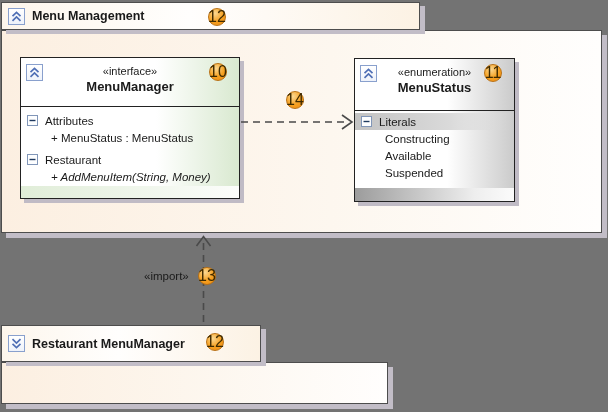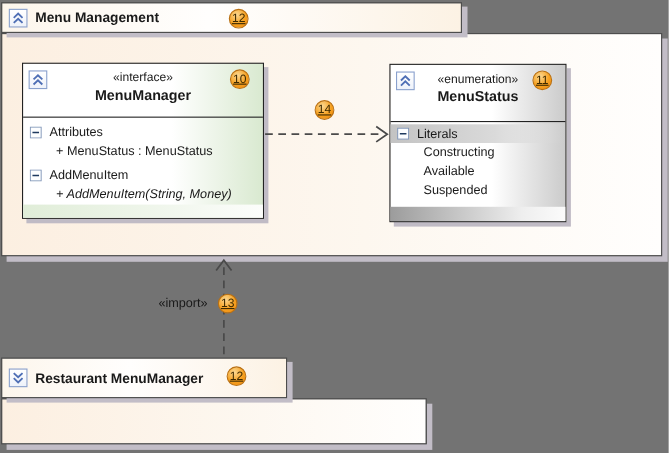--- a/index.html
+++ b/index.html
@@ -22,22 +22,22 @@
   .menu-tab{left:1px;top:2px;width:419px;height:28px;}
   .menu-body{left:1px;top:30px;width:601px;height:203px;z-index:1;}
   .rest-tab{left:1px;top:325px;width:260px;height:37px;}
   .rest-body{left:1px;top:362px;width:387px;height:42px;z-index:2;}
   .pkg-title{font-size:12.5px;font-weight:bold;white-space:nowrap;}
   
   .badge{
     position:absolute;width:18px;height:18px;border-radius:50%;box-sizing:border-box;
     border:1px solid #b97013;
     background:radial-gradient(circle at 38% 28%,#fbd892 0%,#f6a01f 55%,#ee8a12 100%);
-    color:#3e2a00;font-size:11px;line-height:1;
-    display:flex;align-items:center;justify-content:center;z-index:6;text-decoration:underline;
+    color:#3e2a00;font-size:16px;line-height:1;
+    display:flex;align-items:center;justify-content:center;z-index:6;
   }
   .badge-in-tab-menu{left:206px;top:5px;}
   .badge-in-tab-rest{left:204px;top:7px;}
   .badge-dep{left:286px;top:91px;}
   .badge-imp{left:198px;top:267px;}
   
   .chev{
     width:17px;height:17px;box-sizing:border-box;border:1px solid #89a0cd;
     background:linear-gradient(to bottom,#ffffff,#eef2fa);
     display:flex;align-items:center;justify-content:center;flex:0 0 auto;
@@ -107,21 +107,21 @@
           <line x1="2.5" y1="5.5" x2="8.5" y2="5.5" stroke="#1f3a5f" stroke-width="1.4"></line>
         </svg>
       <span>Attributes</span>
     </div>
     <div class="member-row">+ MenuStatus : MenuStatus</div>
     <div class="section-row">
       <svg width="11" height="11" viewBox="0 0 11 11">
           <rect x="0.5" y="0.5" width="10" height="10" fill="#fdfeff" stroke="#8196b8"></rect>
           <line x1="2.5" y1="5.5" x2="8.5" y2="5.5" stroke="#1f3a5f" stroke-width="1.4"></line>
         </svg>
-      <span>AddMenuItem</span>
+      <span>Restaurant</span>
     </div>
     <div class="member-row member-italic">+ AddMenuItem(String, Money)</div>
     <div class="footer-strip"></div>
   </div>
 
   <div class="uml-box box-enum">
     <div class="box-header">
       <span class="chev">
         <svg width="13" height="13" viewBox="0 0 13 13">
             <path d="M2.5,6.2 L6.5,2.4 L10.5,6.2 M2.5,10.8 L6.5,7 L10.5,10.8" fill="none" stroke="#4f6fb5" stroke-width="1.7"></path>

